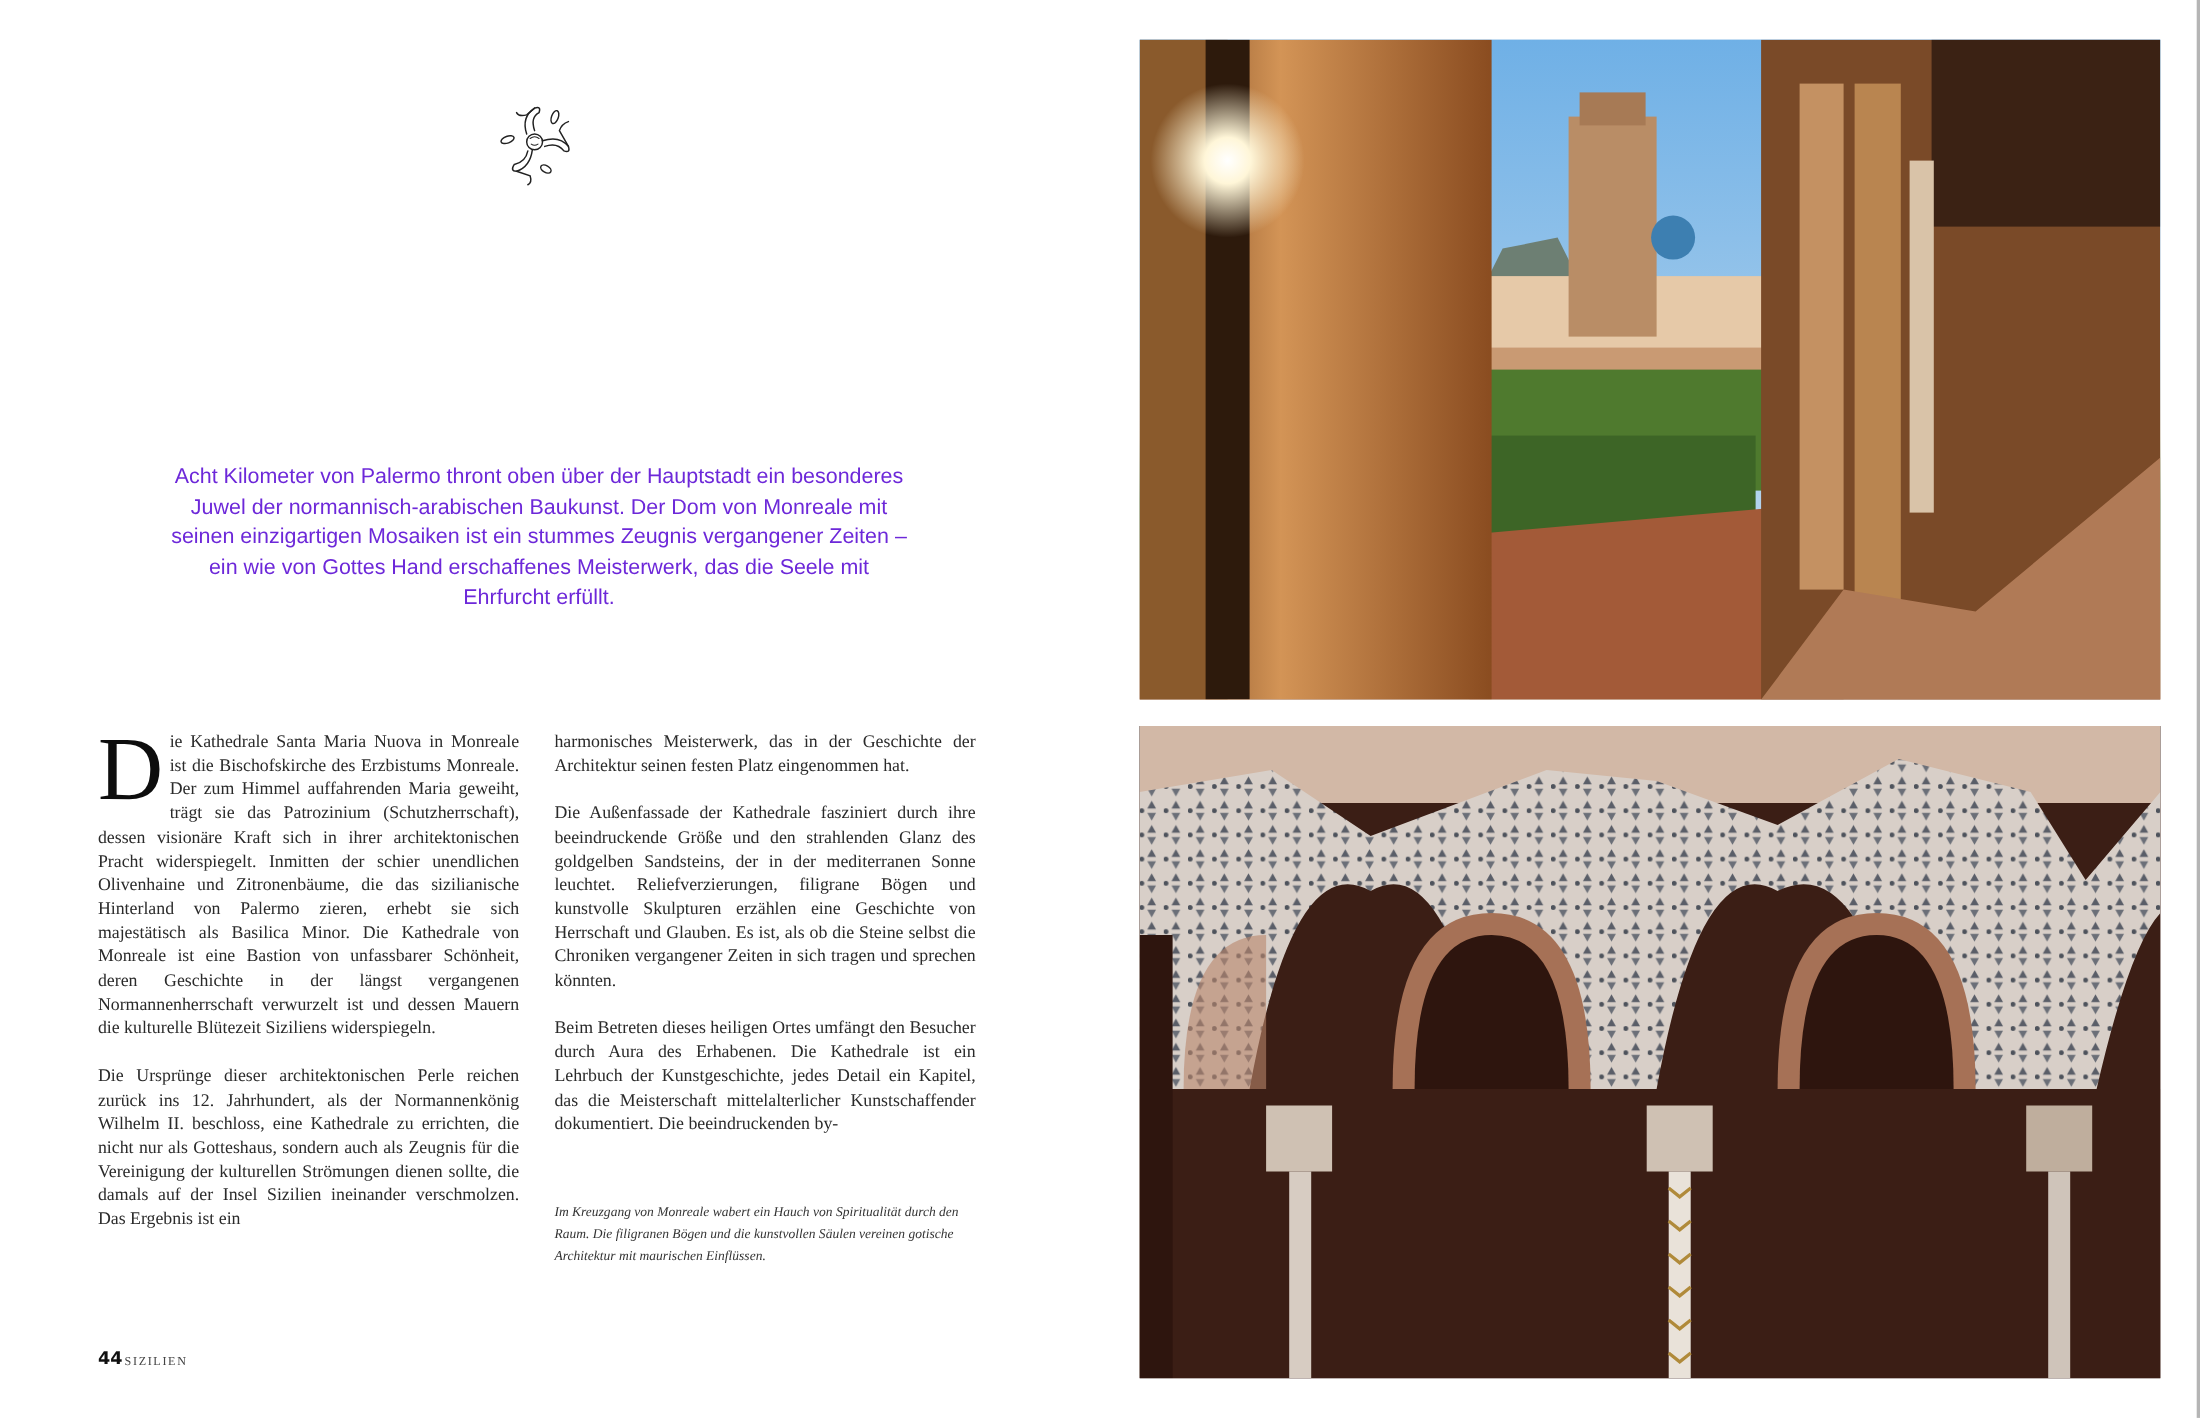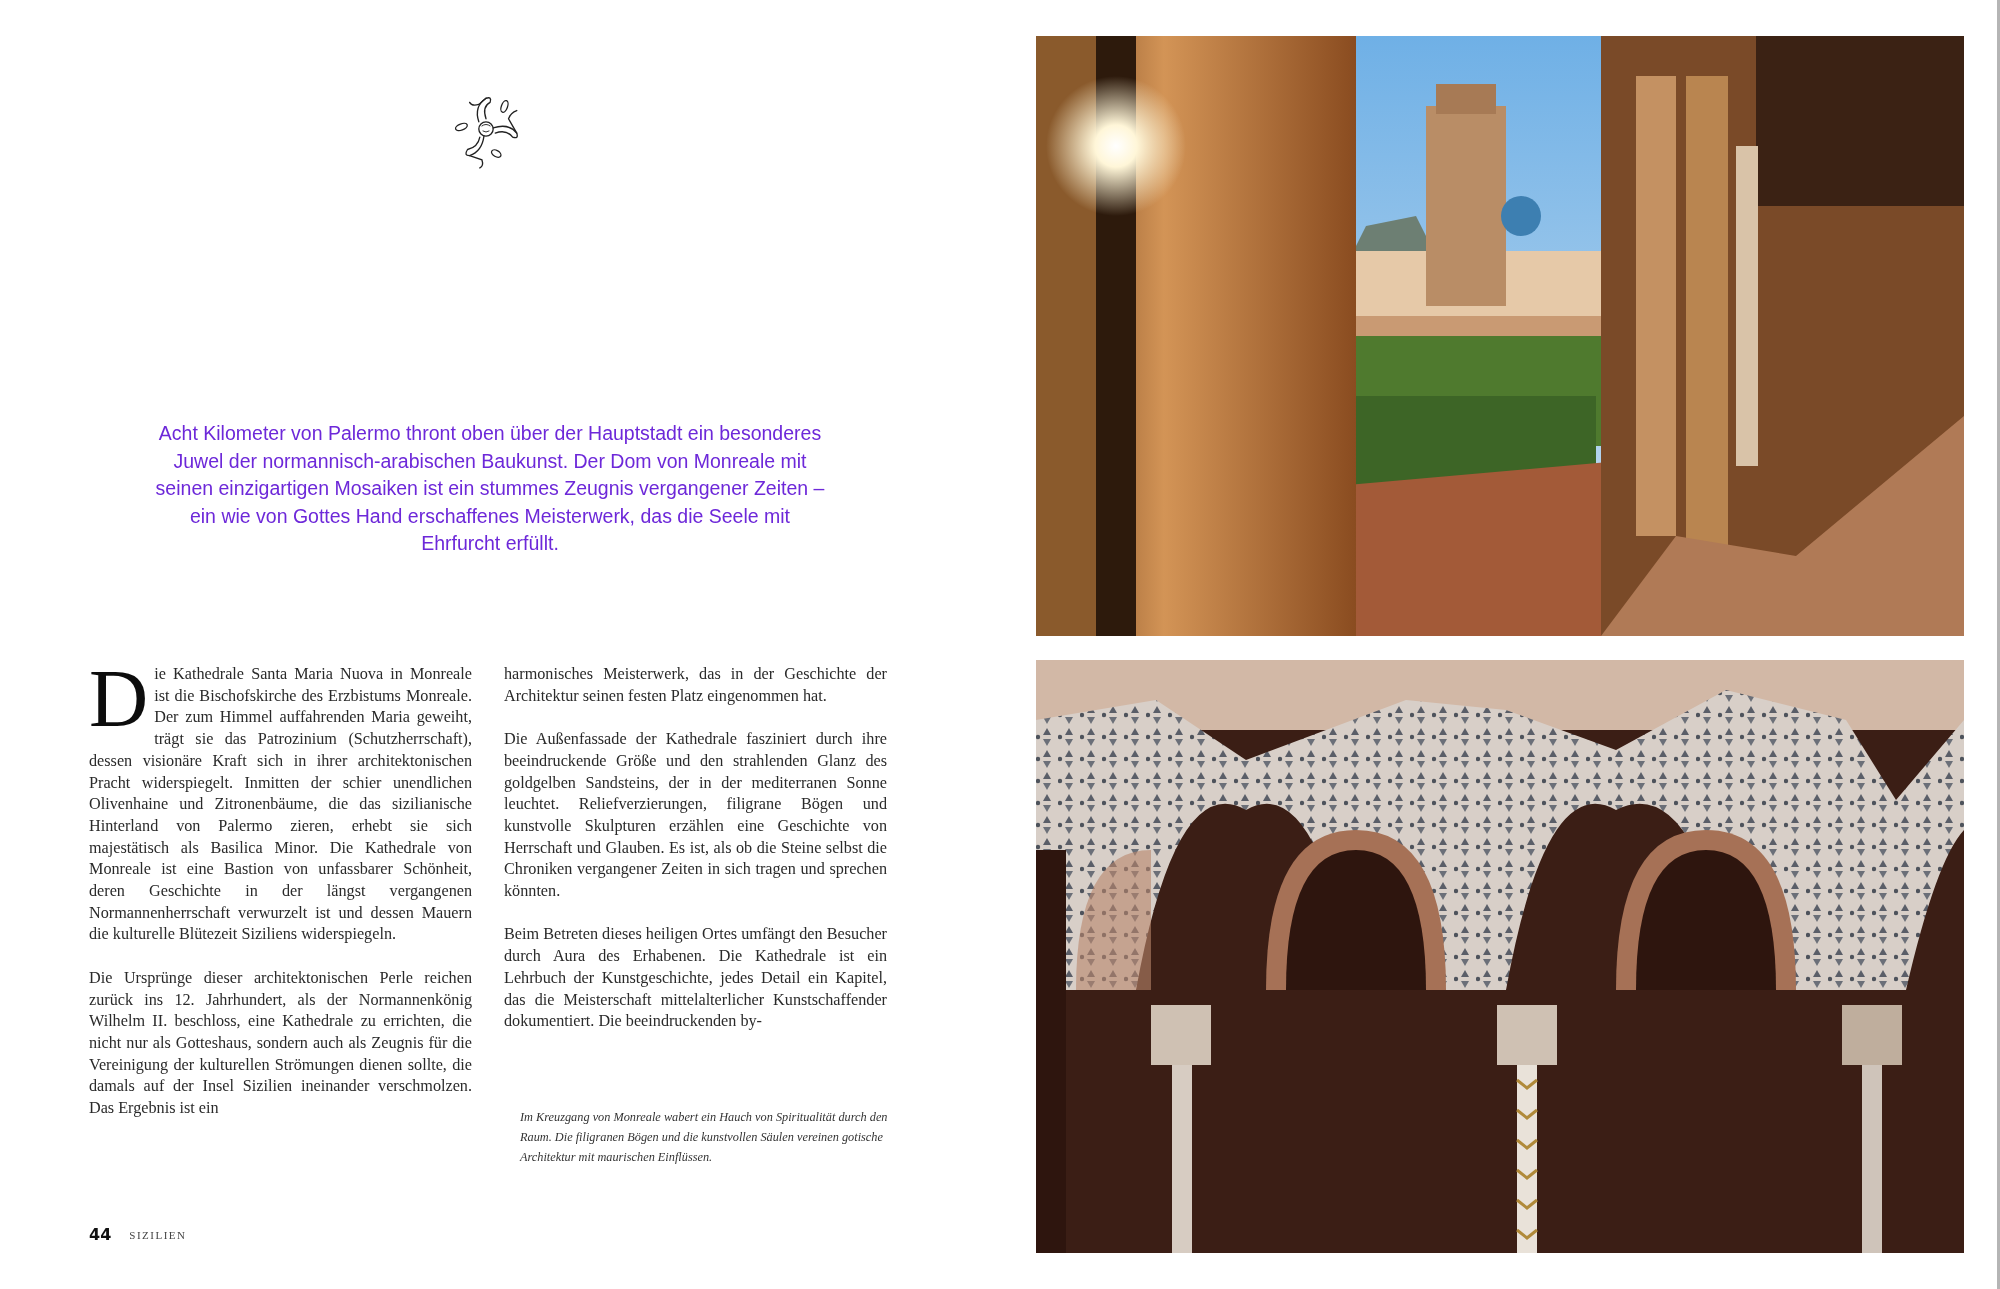--- a/index.html
+++ b/index.html
@@ -25,25 +25,25 @@
     color: #2a2a2a; text-align: justify; hyphens: manual;
   }
   .col p { margin: 0 0 21.7px 0; }
   .col-left { left: 89px; }
   .col-right { left: 504px; }
   .dropcap {
     float: left; font-family: "Liberation Serif", serif; font-size: 82px;
     line-height: 62px; margin: 4px 6px 0 0; color: #0d0d0d;
   }
   .caption {
-    position: absolute; left: 504px; top: 1091px; width: 383px; margin: 16px;
+    position: absolute; left: 504px; top: 1091px; width: 383px; margin: 0;
     font-family: "Liberation Serif", serif; font-style: italic;
     font-size: 12.3px; line-height: 20px; color: #333;
   }
-  .folio { position: absolute; left: 89px; top: 1225px; display: flex; align-items: center; gap: 18px; }
+  .folio { position: absolute; left: 89px; top: 1225px; display: flex; align-items: flex-end; gap: 2px; }
   .page-num { font-family: "DejaVu Sans", sans-serif; font-weight: bold; font-size: 16px; color: #111; }
   .section { font-family: "Liberation Serif", serif; font-size: 11px; letter-spacing: 1.5px; color: #444; }
 
   .photo { position: absolute; overflow: hidden; }
   .photo-cloister { left: 1036px; top: 36px; width: 928px; height: 600px;
     background: linear-gradient(180deg, #7fb7e3 0%, #b8d6ee 45%, #c9b99a 60%, #5a7d3a 70%, #a5673f 100%); }
   .photo-arches { left: 1036px; top: 660px; width: 928px; height: 593px; background: #3a1f16; }
 </style>
 </head>
 <body>

